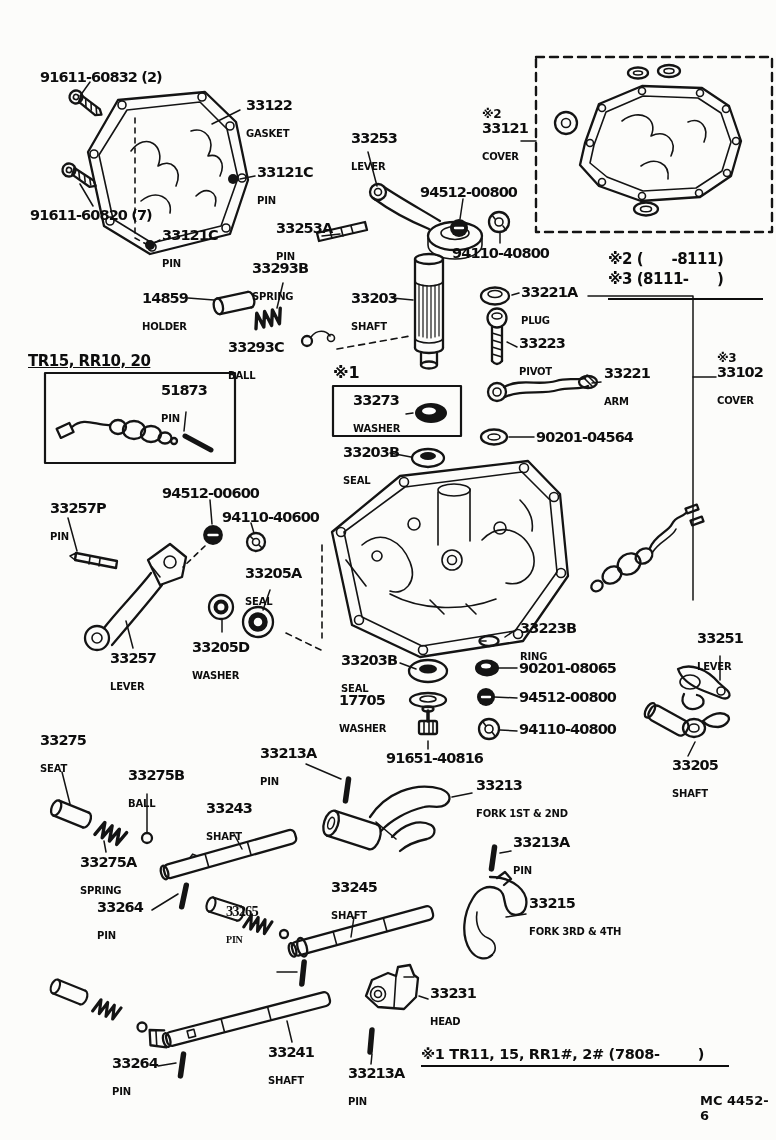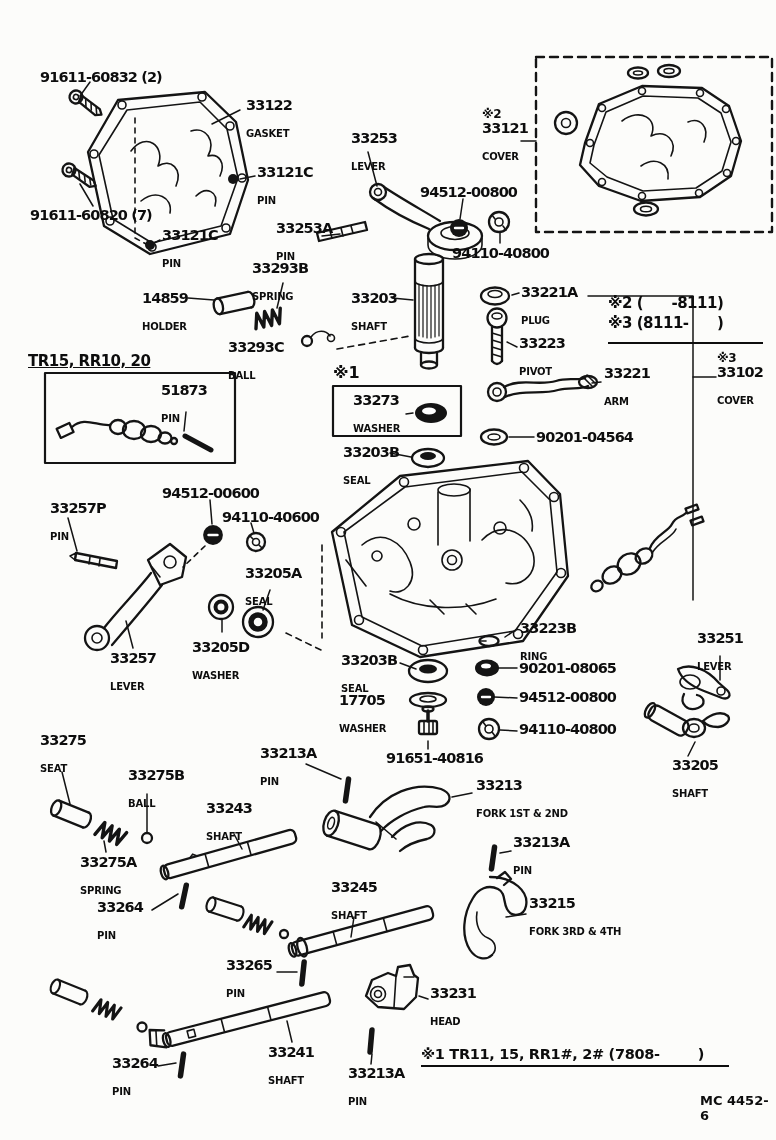--- a/index.html
+++ b/index.html
@@ -11,21 +11,21 @@
   .art .thin{stroke-width:1.6;}
   .art .lead{stroke-width:1.5;}
   .art .dark{fill:#141414;stroke:none;}
   .art .white{fill:#ffffff;stroke:none;}
   .labels{position:absolute;left:0;top:0;width:776px;height:1140px;}
   .part-label{position:absolute;font-weight:700;line-height:1;white-space:nowrap;}
   .part-label .prefix{font-size:12px;margin-bottom:1px;letter-spacing:-0.5px;}
   .part-label .code{font-size:14.5px;letter-spacing:-0.9px;}
   .part-label .desc{font-size:10px;letter-spacing:-0.2px;margin-top:16px;}
   .note-block{position:absolute;font-weight:700;font-size:15px;letter-spacing:-0.5px;
-        line-height:1.3;white-space:nowrap;width:155px;margin-top:44px;}
+        line-height:1.3;white-space:nowrap;width:155px;}
   .note-block .underlined{border-bottom:2px solid #0d0d0d;padding-bottom:9px;}
   .inset-title{position:absolute;font-weight:700;font-size:15px;letter-spacing:-0.5px;white-space:nowrap;}
   .box-marker{position:absolute;font-weight:700;font-size:16px;}
   .bottom-note{position:absolute;font-weight:700;font-size:14.5px;letter-spacing:-0.3px;
         white-space:nowrap;width:308px;border-bottom:2.5px solid #0d0d0d;padding-bottom:3px;}
   .drawing-code{position:absolute;font-weight:700;font-size:13px;margin-top:8px;}
 </style>
 </head>
 <body>
 
@@ -517,21 +517,21 @@
         <div class="desc">PIN</div>
       </div>
       <div class="part-label" style="left: 331px; top: 880px;">
         <div class="code">33245</div>
         <div class="desc">SHAFT</div>
       </div>
       <div class="part-label" style="left: 529px; top: 896px;">
         <div class="code">33215</div>
         <div class="desc">FORK 3RD &amp; 4TH</div>
       </div>
-      <div class="part-label" style="left: 226px; top: 958px;">
+      <div class="part-label" style="left: 226px; top: 904px; font-family: Liberation Serif, serif;">
         <div class="code">33265</div>
         <div class="desc">PIN</div>
       </div>
       <div class="part-label" style="left: 430px; top: 986px;">
         <div class="code">33231</div>
         <div class="desc">HEAD</div>
       </div>
       <div class="part-label" style="left: 112px; top: 1056px;">
         <div class="code">33264</div>
         <div class="desc">PIN</div>

